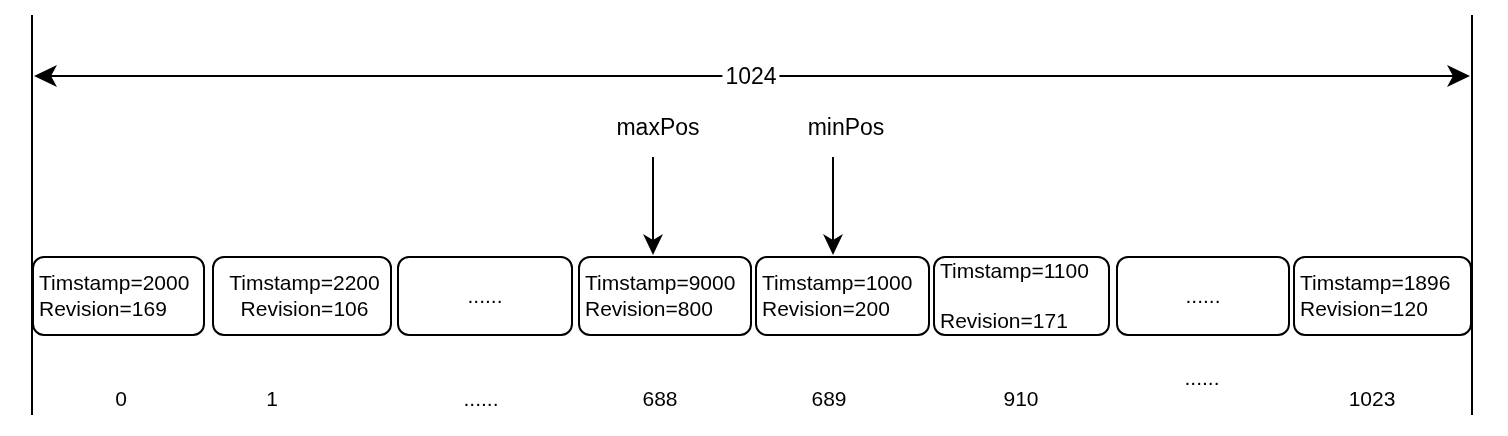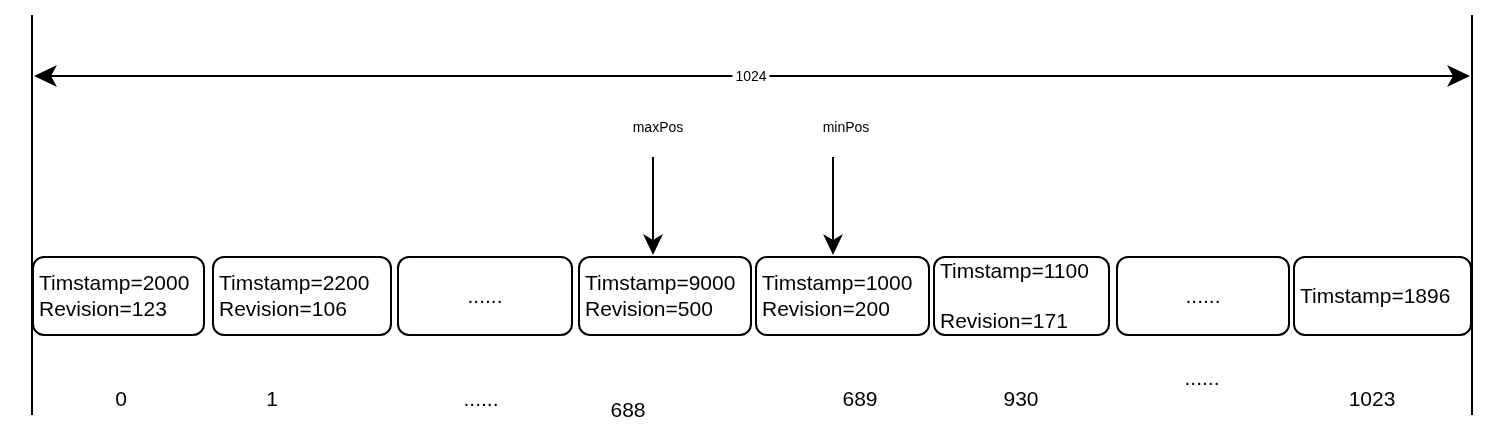--- a/index.html
+++ b/index.html
@@ -10,21 +10,21 @@
     background: #ffffff;
     font-family: "Liberation Sans", sans-serif;
     color: #000000;
     overflow: hidden;
   }
   #lines-svg { position: absolute; left: 0; top: 0; width: 1508px; height: 436px; }
 
   .float-label {
     position: absolute;
     transform: translateX(-50%);
-    font-size: 14px;
+    font-size: 23px;
     line-height: 23px;
     white-space: nowrap;
     color: #000;
   }
   #capacity-label { left: 751px; top: 65px; background: #ffffff; padding: 0 3px; }
   #maxpos-label   { left: 658px; top: 116px; }
   #minpos-label   { left: 846px; top: 116px; }
 
   .cells { position: absolute; left: 0; top: 256px; height: 80px; width: 1508px; }
   .cell {
@@ -33,41 +33,41 @@
     border: 2px solid #000000;
     border-radius: 12px;
     background: #ffffff;
     display: flex; flex-direction: column; justify-content: center;
     padding-left: 5px;
     font-size: 21px; line-height: 26px;
     white-space: nowrap;
   }
   .cell.ellipsis { align-items: center; padding-left: 0; }
   .cell:nth-child(1) { left:   32px; width: 173px; }
-  .cell:nth-child(2) { left:  212px; width: 180px; }
+  .cell:nth-child(2) { left:  212px; width: 180px; align-items: center; }
   .cell:nth-child(3) { left:  397px; width: 176px; }
   .cell:nth-child(4) { left:  578px; width: 174px; }
   .cell:nth-child(5) { left:  755px; width: 175px; }
   .cell:nth-child(6) { left:  933px; width: 177px; justify-content: space-between; }
   .cell:nth-child(7) { left: 1116px; width: 174px; }
   .cell:nth-child(8) { left: 1293px; width: 179px; }
 
   .idx {
     position: absolute;
     top: 387px;
     transform: translateX(-50%);
     font-size: 21px;
     line-height: 23px;
     white-space: nowrap;
   }
   .idx-1 { left:  121px; }
   .idx-2 { left:  272px; }
   .idx-3 { left:  481px; }
-  .idx-4 { left:  628px; margin-top: 11px; }
-  .idx-5 { left:  860px; }
+  .idx-4 { left:  660px; }
+  .idx-5 { left:  829px; }
   .idx-6 { left: 1021px; }
   .idx-7 { left: 1202px; top: 366px; }
   .idx-8 { left: 1372px; }
 </style>
 </head>
 <body>
 
 <div id="stage">
 
   <svg id="lines-svg" viewBox="0 0 1508 436" xmlns="http://www.w3.org/2000/svg">
@@ -86,51 +86,52 @@
     <polygon points="833,255 823,234 833,240 843,234" fill="#000"></polygon>
   </svg>
 
   <span id="capacity-label" class="float-label">1024</span>
   <span id="maxpos-label" class="float-label">maxPos</span>
   <span id="minpos-label" class="float-label">minPos</span>
 
   <div class="cells">
     <div class="cell">
       <div>Timstamp=2000</div>
-      <div>Revision=123</div>
+      <div>Revision=169</div>
     </div>
     <div class="cell">
       <div>Timstamp=2200</div>
       <div>Revision=106</div>
     </div>
     <div class="cell ellipsis">
       <div>......</div>
     </div>
     <div class="cell">
       <div>Timstamp=9000</div>
-      <div>Revision=500</div>
+      <div>Revision=800</div>
     </div>
     <div class="cell">
       <div>Timstamp=1000</div>
       <div>Revision=200</div>
     </div>
     <div class="cell">
       <div>Timstamp=1100</div>
       <div>Revision=171</div>
     </div>
     <div class="cell ellipsis">
       <div>......</div>
     </div>
     <div class="cell">
       <div>Timstamp=1896</div>
+      <div>Revision=120</div>
     </div>
   </div>
 
   <span class="idx idx-1">0</span>
   <span class="idx idx-2">1</span>
   <span class="idx idx-3">......</span>
   <span class="idx idx-4">688</span>
   <span class="idx idx-5">689</span>
-  <span class="idx idx-6">930</span>
+  <span class="idx idx-6">910</span>
   <span class="idx idx-7">......</span>
   <span class="idx idx-8">1023</span>
 
 </div>
 
 </body></html>

